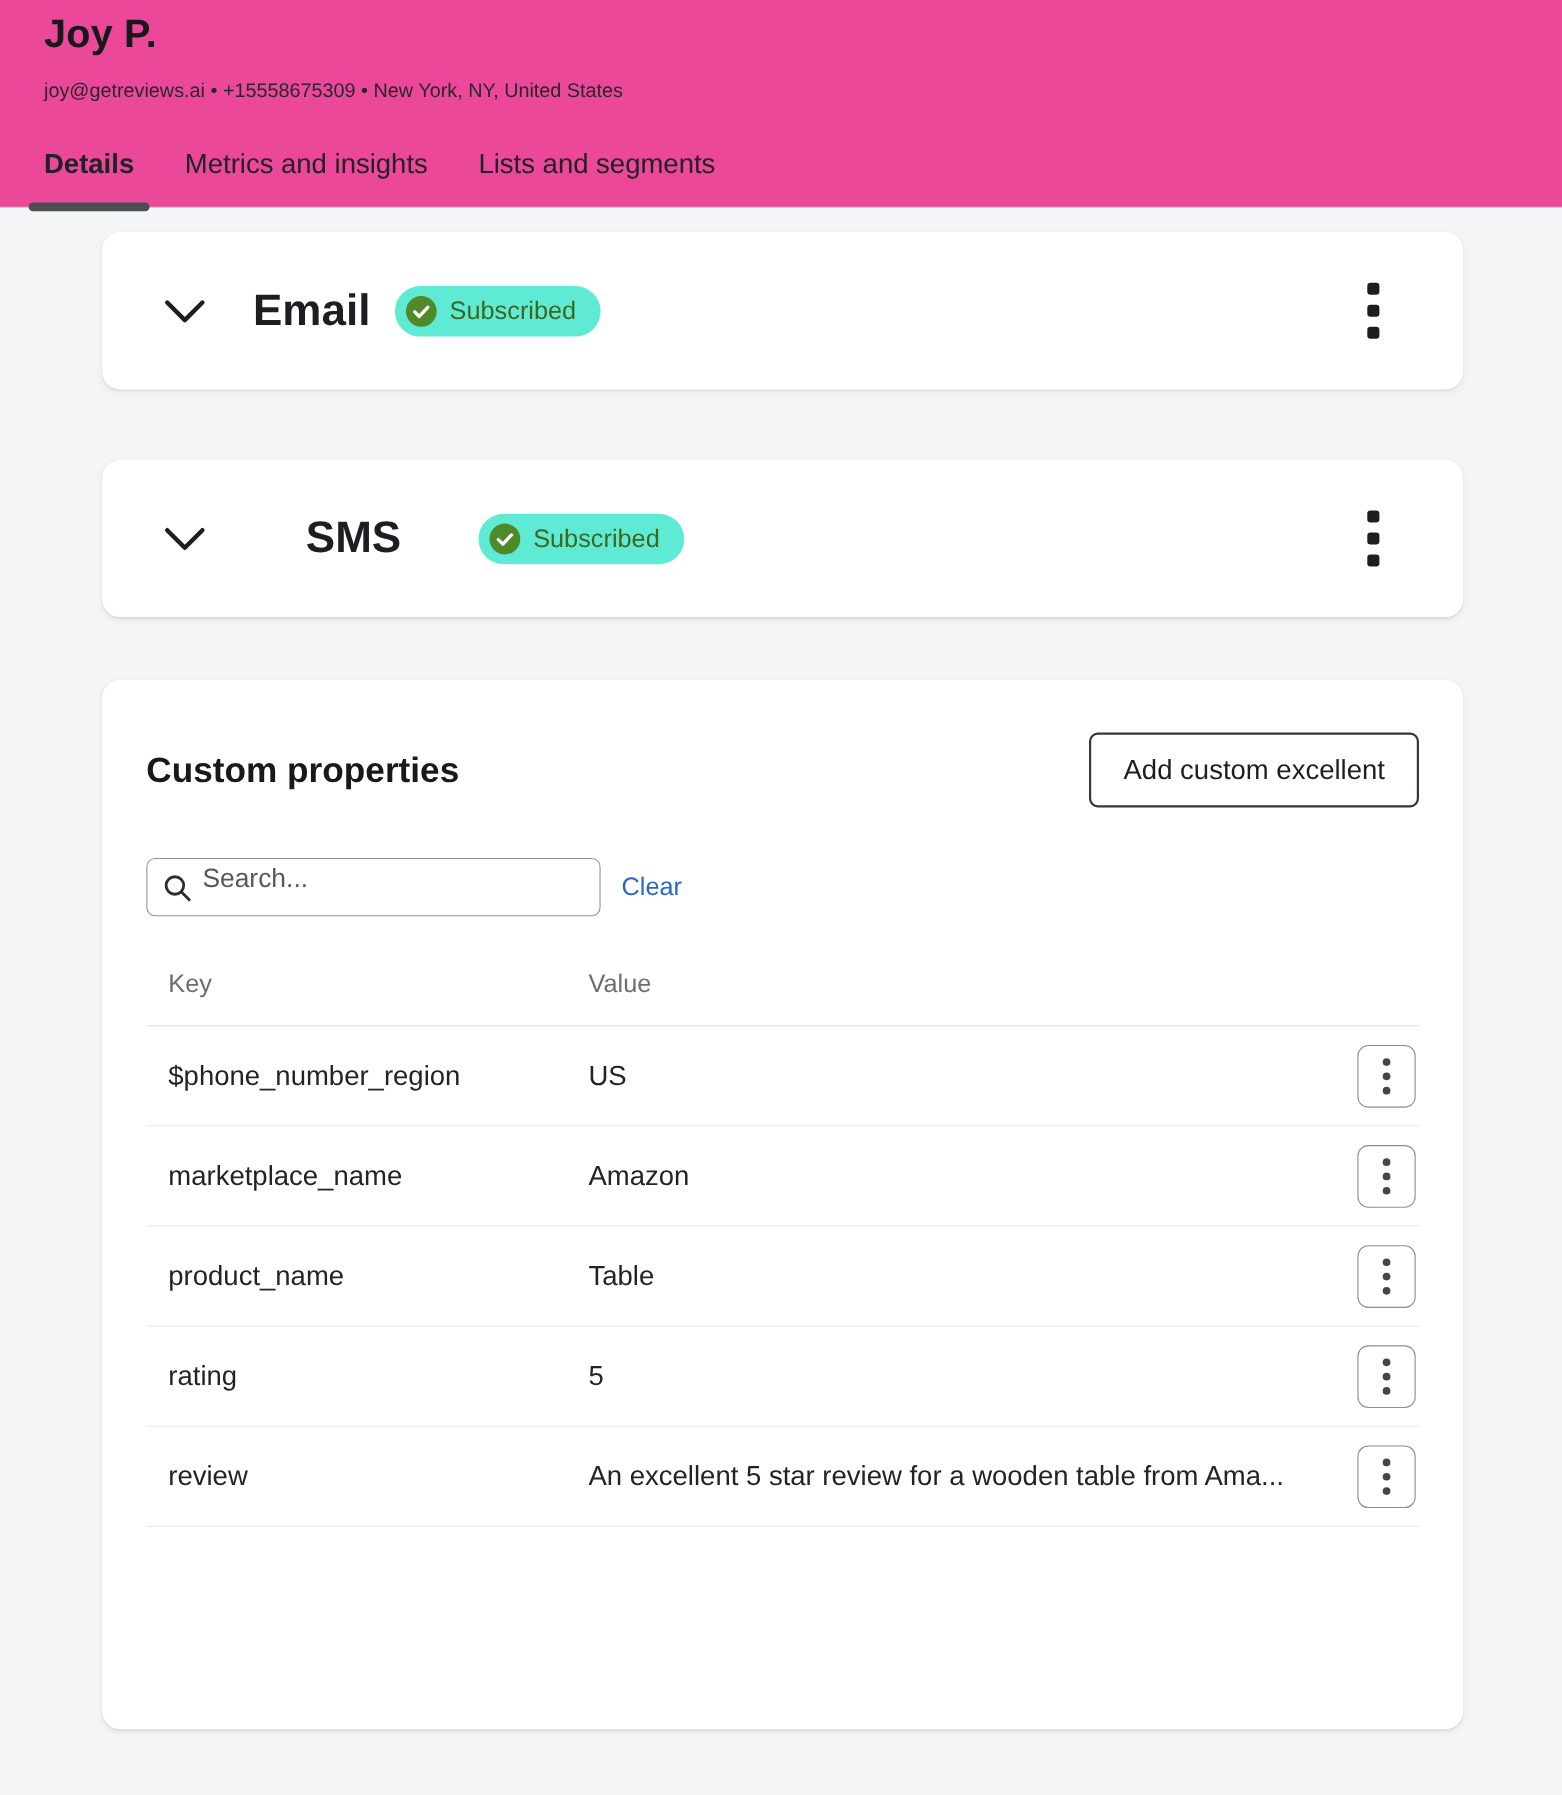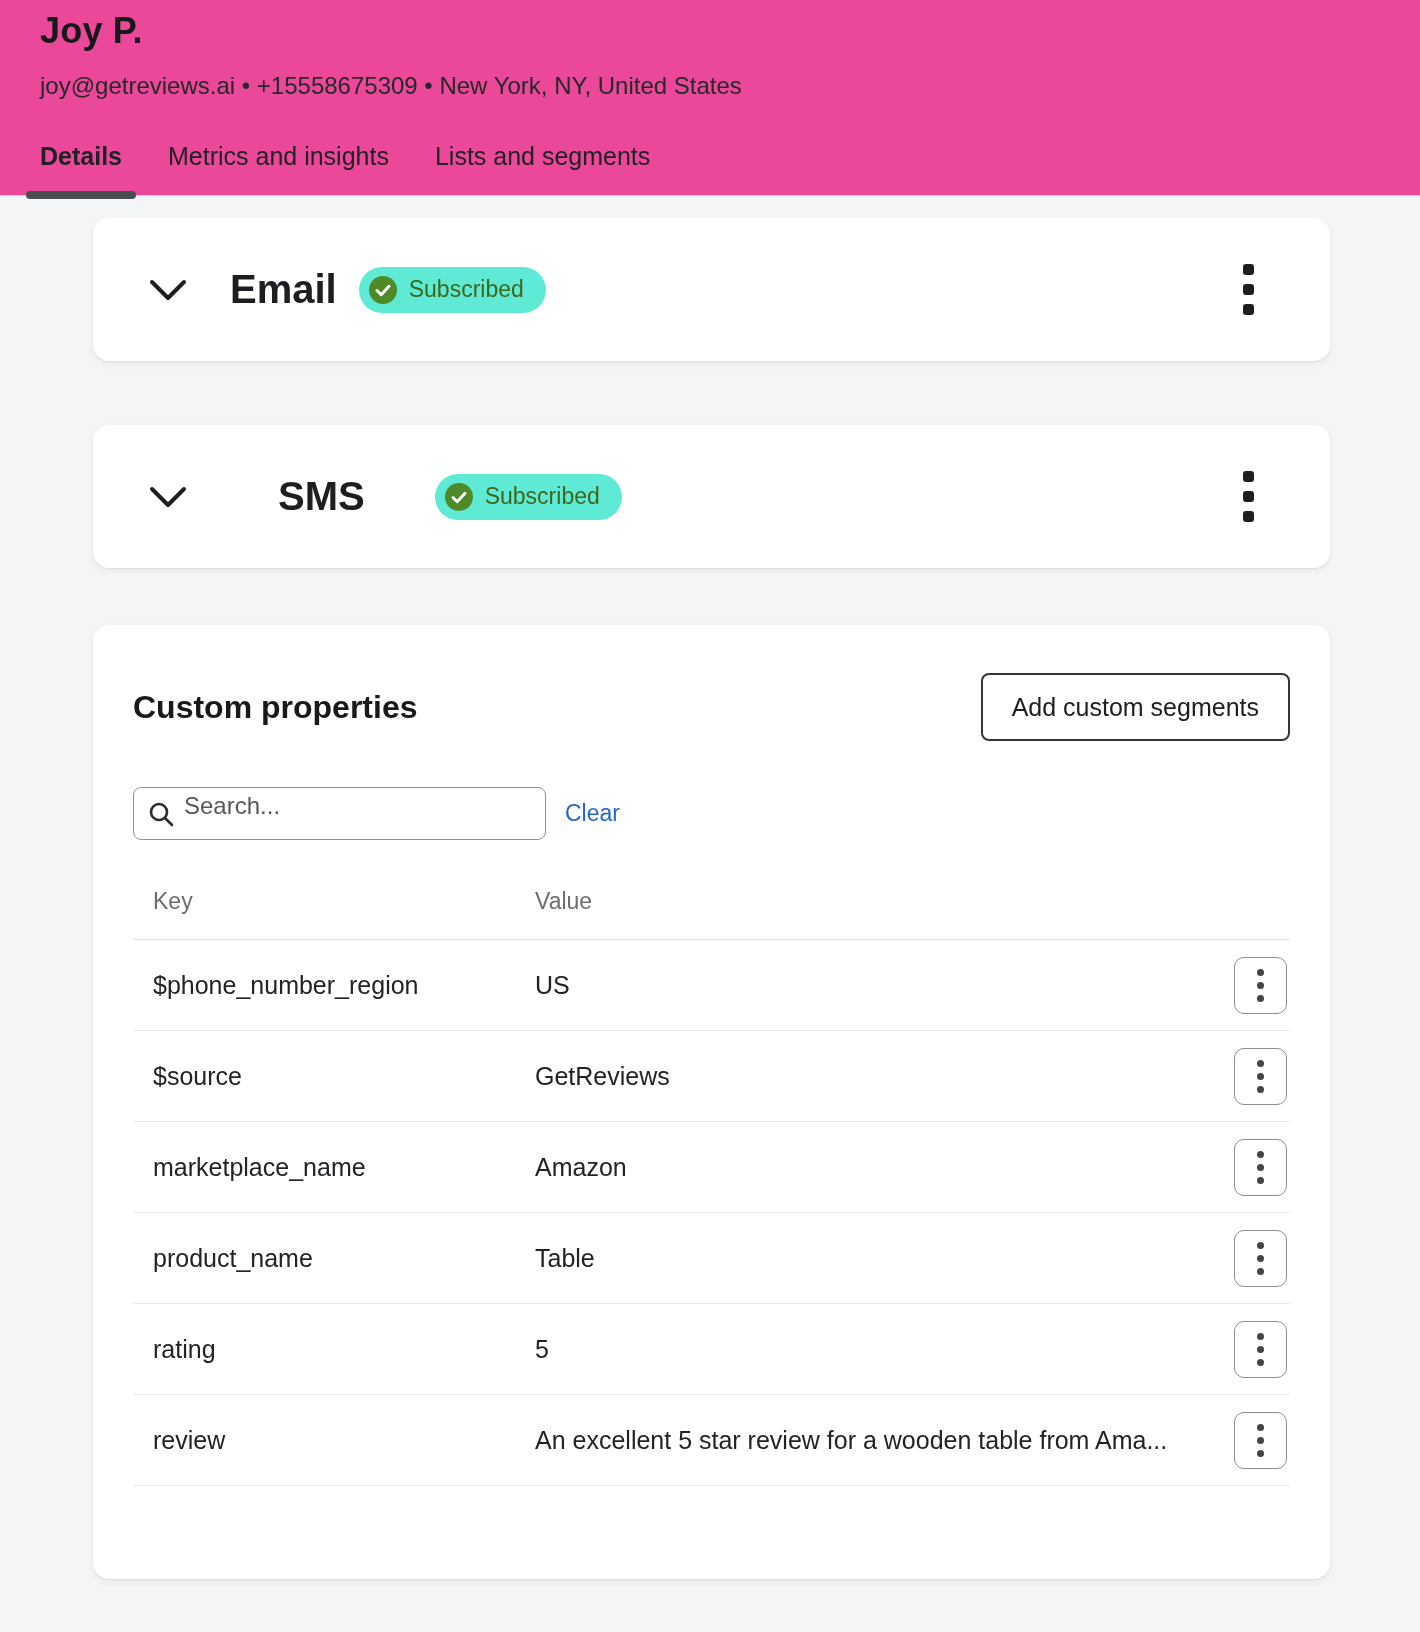--- a/index.html
+++ b/index.html
@@ -11,21 +11,21 @@
     overflow:hidden;
   }
 
   
   .page-header {
     background:#ec4899;
     padding:10px 40px 0 40px;
     border-bottom:1px solid #d8d9db;
   }
   .profile-name { font-size:36px; font-weight:600; letter-spacing:0.2px; color:#17191c; }
-  .profile-contact { margin-top:20px; font-size:24px; color:#26282b; }
+  .profile-contact { margin-top:20px; font-size:18px; color:#26282b; }
   .tabs { display:flex; gap:46px; margin-top:42px; font-size:25px; }
   .tab { position:relative; padding-bottom:24px; color:#202225; cursor:pointer; }
   .tab.active { font-weight:700; }
   .tab.active::after {
     content:"";
     position:absolute;
     left:-14px; right:-14px; bottom:-4px;
     height:8px;
     background:#4a4d52;
     border-radius:5px;
@@ -189,21 +189,21 @@
     <button class="kebab-plain">
       <span></span>
       <span></span>
       <span></span>
     </button>
   </div>
 
   <div class="card props-card">
     <div class="props-head">
       <div class="props-title">Custom properties</div>
-      <button class="add-prop-btn">Add custom segments</button>
+      <button class="add-prop-btn">Add custom excellent</button>
     </div>
 
     <div class="search-row">
       <div class="search-wrap">
         <svg class="search-icon" width="27" height="27" viewBox="0 0 27 27" fill="none">
           <circle cx="11" cy="11" r="8" stroke="#2b2e31" stroke-width="2.6"></circle>
           <line x1="17" y1="17" x2="24" y2="24" stroke="#2b2e31" stroke-width="2.6" stroke-linecap="round"></line>
         </svg>
         <input class="search-input" type="text" placeholder="Search..." style="">
       </div>
@@ -220,29 +220,20 @@
   <div class="prow">
     <div class="pkey">$phone_number_region</div>
     <div class="pvalue">US</div>
     <button class="row-kebab">
       <span></span>
       <span></span>
       <span></span>
     </button>
   </div>
 
-  <div class="prow">
-    <div class="pkey">$source</div>
-    <div class="pvalue">GetReviews</div>
-    <button class="row-kebab">
-      <span></span>
-      <span></span>
-      <span></span>
-    </button>
-  </div>
 
   <div class="prow">
     <div class="pkey">marketplace_name</div>
     <div class="pvalue">Amazon</div>
     <button class="row-kebab">
       <span></span>
       <span></span>
       <span></span>
     </button>
   </div>

